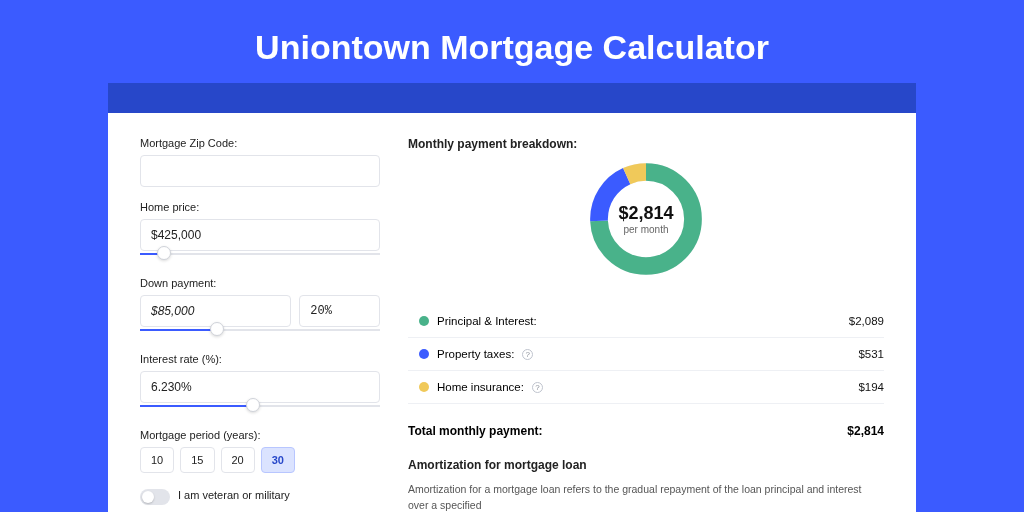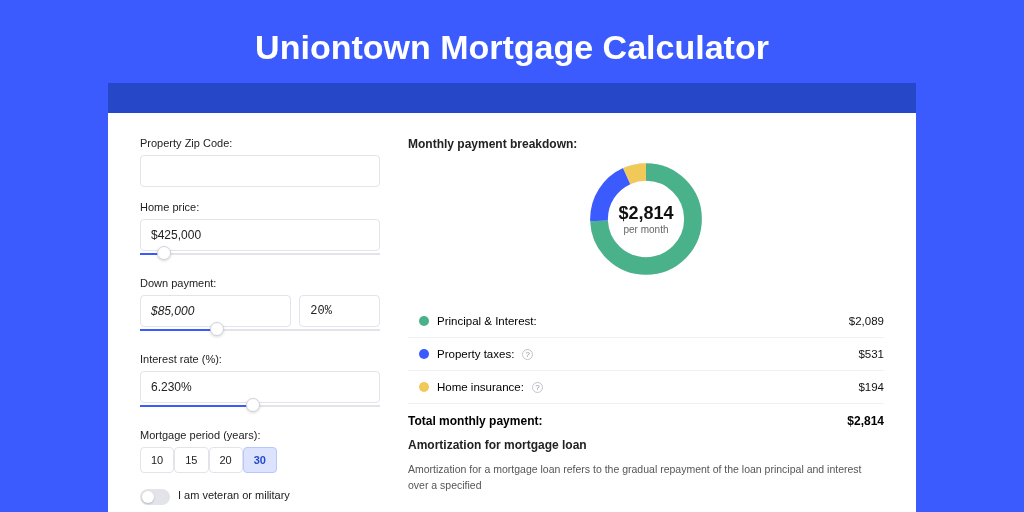--- a/index.html
+++ b/index.html
@@ -13,21 +13,21 @@
   .field { margin-bottom: 14px; }
   .lbl { font-size: 11px; color: #222; margin-bottom: 6px; display: block; }
   .inp { width: 100%; border: 1px solid #e2e4ea; border-radius: 4px; padding: 8px 10px; font-size: 12px; color: #222; background: #fff; }
   .row { display: flex; gap: 8px; }
   .row .inp:first-child { flex: 2.2; font-style: italic; }
   .row .inp:last-child { flex: 1; font-family: Liberation Mono, monospace; }
   .slider-wrap { position: relative; height: 12px; }
   .slider-track { position: absolute; top: 2px; left: 0; right: 0; height: 2px; background: #e2e4ea; }
   .slider-fill { position: absolute; top: 2px; left: 0; height: 2px; background: #3b5bff; }
   .slider-thumb { position: absolute; top: -5px; width: 14px; height: 14px; border-radius: 50%; background: #fff; border: 1px solid #d0d3da; box-shadow: 0 1px 3px rgba(0,0,0,.15); margin-left: -7px; }
-  .periods { display: flex; }
+  .periods { display: flex; gap: 6px; }
   .period-btn { border: 1px solid #e2e4ea; border-radius: 4px; padding: 6px 10px; font-size: 11px; color: #222; background: #fff; cursor: pointer; }
   .period-btn.active { background: #dbe3ff; border-color: #b8c6ff; color: #2747c9; font-weight: 600; }
   .toggle-row { display: flex; align-items: flex-start; gap: 8px; margin-top: 16px; }
   .toggle { width: 30px; height: 16px; border-radius: 8px; background: #e2e4ea; position: relative; }
   .toggle-knob { position: absolute; left: 2px; top: 2px; width: 12px; height: 12px; background: #fff; border-radius: 50%; box-shadow: 0 1px 2px rgba(0,0,0,.2); }
   .toggle-lbl { font-size: 11px; color: #222; }
   .section-title { font-size: 12px; font-weight: 700; color: #222; margin-bottom: 3px; }
   .donut-area { display: flex; justify-content: center; margin: 6px 0 24px; }
   .donut { position: relative; width: 124px; height: 124px; }
   .donut svg { width: 124px; height: 124px; }
@@ -36,37 +36,37 @@
   .donut-sub { font-size: 10px; color: #666; }
   .legend-row { display: flex; align-items: center; justify-content: space-between; padding: 10px 0; border-top: 1px solid #eef0f4; font-size: 11.5px; }
   .legend-row:first-of-type { border-top: none; }
   .legend-left { display: flex; align-items: center; gap: 8px; padding-left: 11px; }
   .dot { width: 10px; height: 10px; border-radius: 50%; }
   .dot.g { background: #49b28a; }
   .dot.b { background: #3b5bff; }
   .dot.y { background: #f0c95a; }
   .info-icon { width: 11px; height: 11px; border: 1px solid #bfc4ce; border-radius: 50%; display: inline-flex; align-items: center; justify-content: center; font-size: 8px; color: #8a8f99; }
   .legend-val { color: #111; }
-  .total-row { display: flex; justify-content: space-between; font-weight: 700; font-size: 12px; padding: 10px 0; border-top: 1px solid #eef0f4; }
+  .total-row { display: flex; justify-content: space-between; font-weight: 700; font-size: 12px; padding: 20px 0; border-top: 1px solid #eef0f4; }
   .amort-title { font-size: 12px; font-weight: 700; color: #222; margin-bottom: 10px; }
   .amort-text { font-size: 10.5px; color: #555; line-height: 1.5; }
 </style>
 </head>
 <body>
 
 <div class="hero-title">Uniontown Mortgage Calculator</div>
 <div class="header-band"></div>
 
 <div class="card">
   <div class="cols">
 
     <div class="left">
 
       <div class="field">
-        <label class="lbl">Property Zip Code:</label>
+        <label class="lbl">Mortgage Zip Code:</label>
         <input class="inp" value="" style="">
       </div>
 
       <div class="field">
         <label class="lbl">Home price:</label>
         <input class="inp" value="$425,000" style="">
         <div class="slider-wrap">
           <div class="slider-track"></div>
           <div class="slider-fill" id="hp-fill" style="width: 10%;"></div>
           <div class="slider-thumb" id="hp-thumb" style="left: 10%;"></div>

